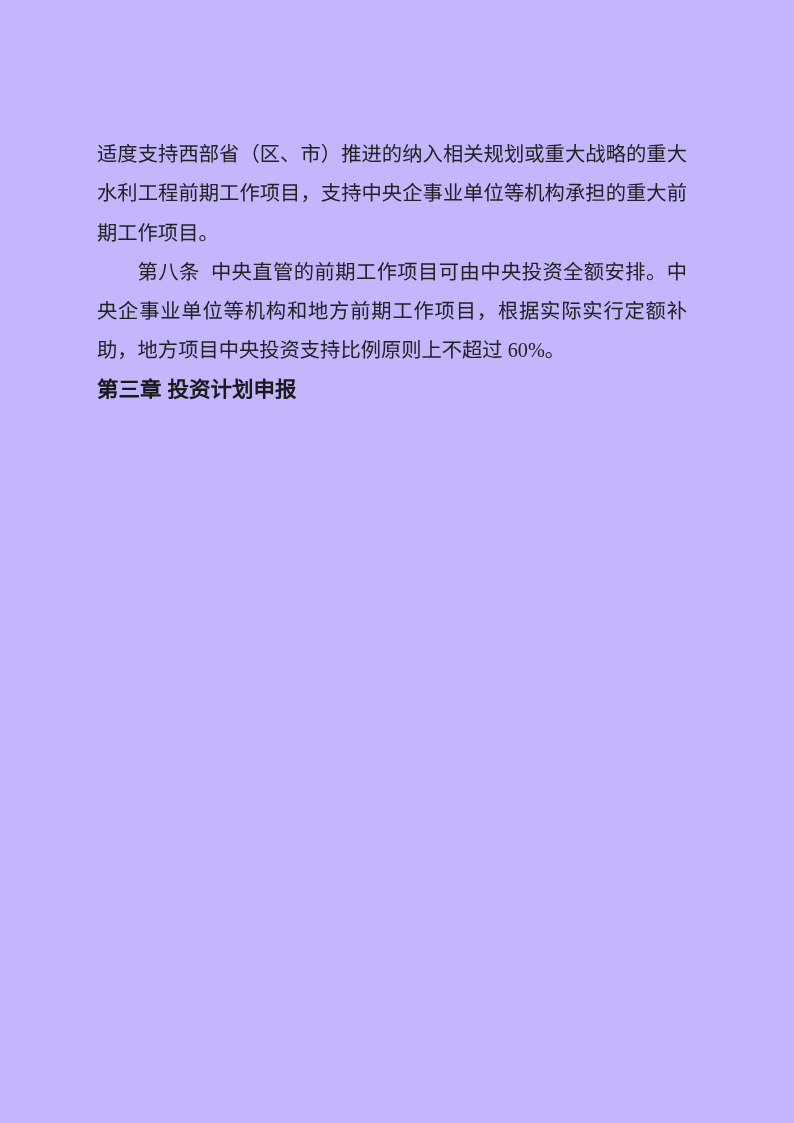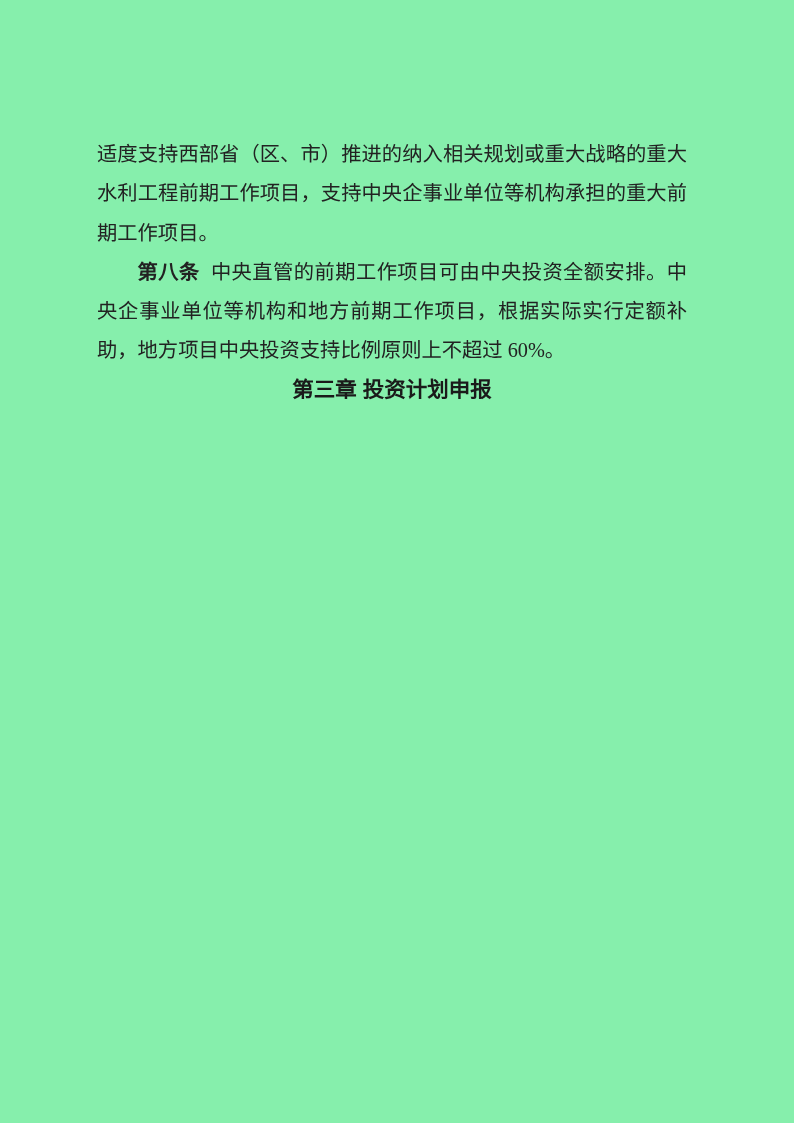--- a/index.html
+++ b/index.html
@@ -4,21 +4,21 @@
 <style>
   html, body {
     margin: 0;
     padding: 0;
     background: #ffffff;
   }
   .page {
     position: relative;
     width: 794px;
     height: 1123px;
-    background: #86efac;
+    background: #c4b5fd;
     overflow: hidden;
     font-family: "Liberation Serif", "DejaVu Serif", serif;
     color: #222222;
   }
   .content {
     position: absolute;
     top: 135px;
     left: 97px;
     width: 590px;
     font-size: 20.3px;
@@ -29,29 +29,29 @@
     letter-spacing: 0;
   }
   .para {
     margin: 0;
     padding: 0;
   }
   .para.indent {
     text-indent: 2em;
   }
   .prefix {
-    font-weight: bold;
+    font-weight: normal;
     margin-right: 0.55em;
   }
   .chapter {
     margin: 0;
     padding: 0;
     font-size: 21.5px;
     font-weight: bold;
-    text-align: center;
+    text-align: left;
     line-height: 39.3px;
     font-family: "Liberation Sans", "DejaVu Sans", sans-serif;
     color: #1a1a1a;
   }
 </style>
 </head>
 <body>
 
 <div class="page">
   <div class="content">

